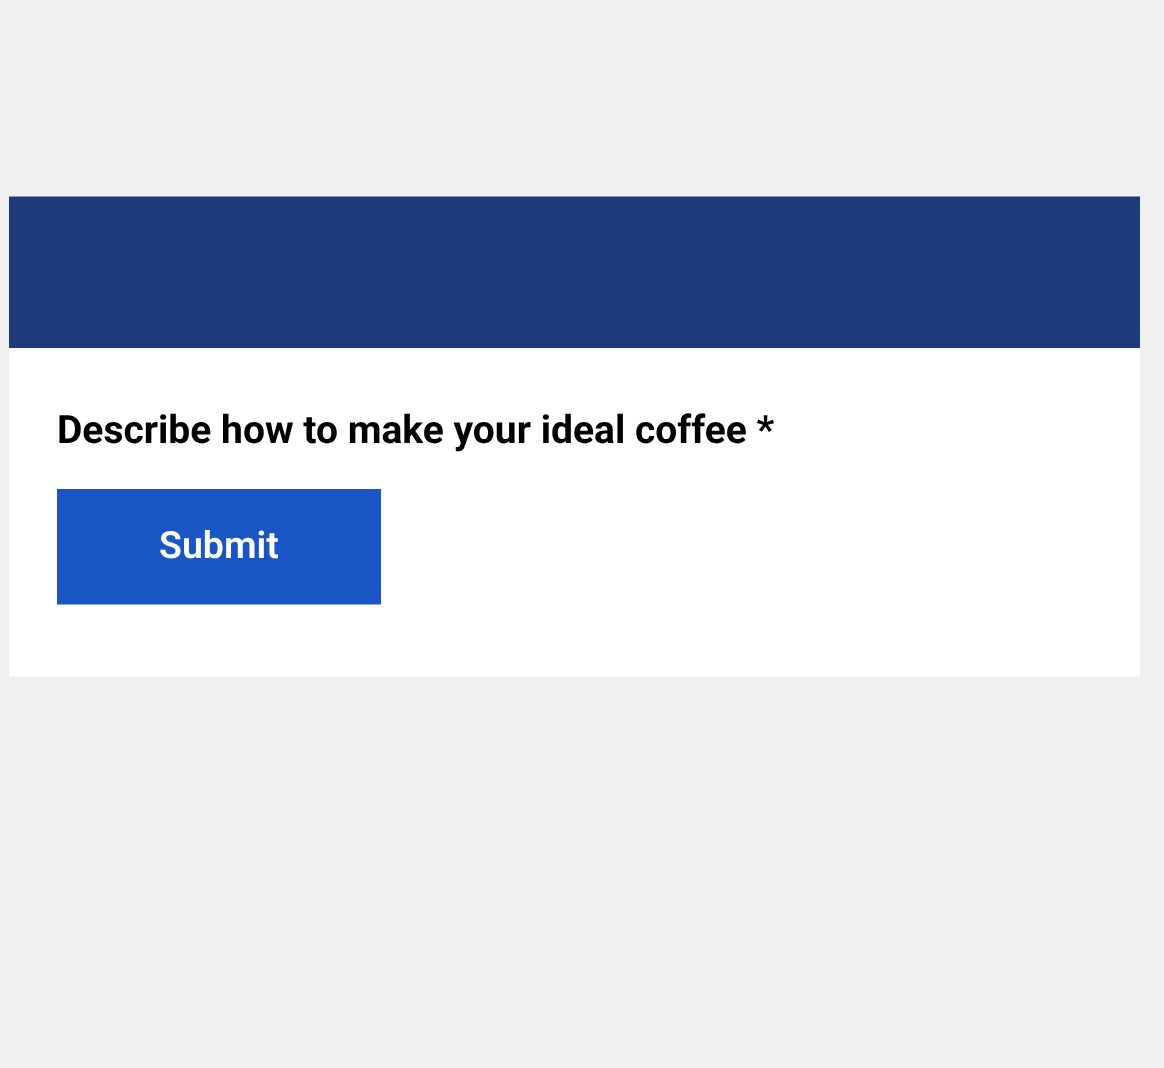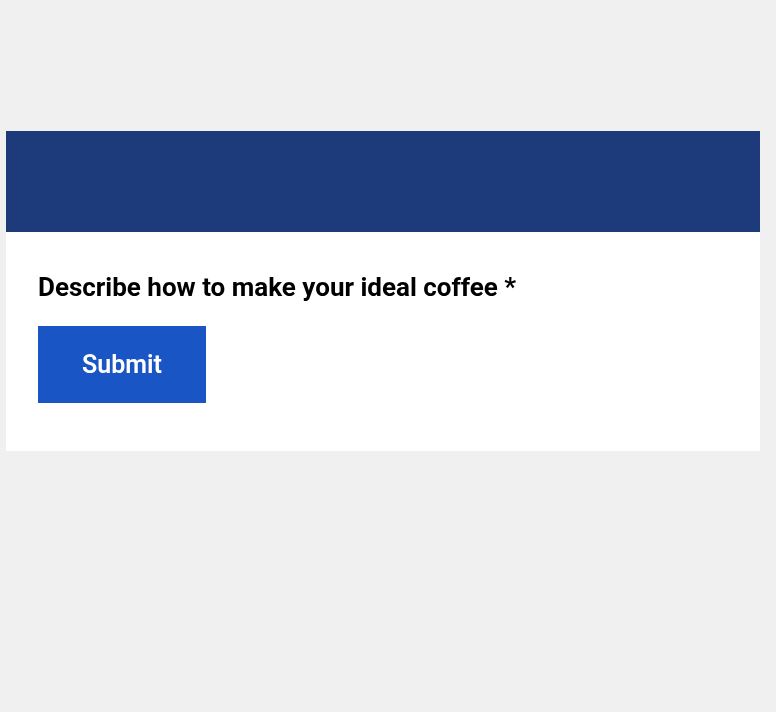--- a/index.html
+++ b/index.html
@@ -66,21 +66,21 @@
       width: 28px;
       height: 40px;
       fill: #fff;
     }
     .submit-button {
       background: #1955c4;
       color: #fff;
       border: none;
       font-size: 25px;
       font-weight: 600;
-      padding: 24px 44px;
+      padding: 24px 68px;
       cursor: pointer;
       font-family: inherit;
     }
   </style>
 </head>
 <body>
 
 <div class="card">
   <div class="header-bar"></div>
   <div class="content">

